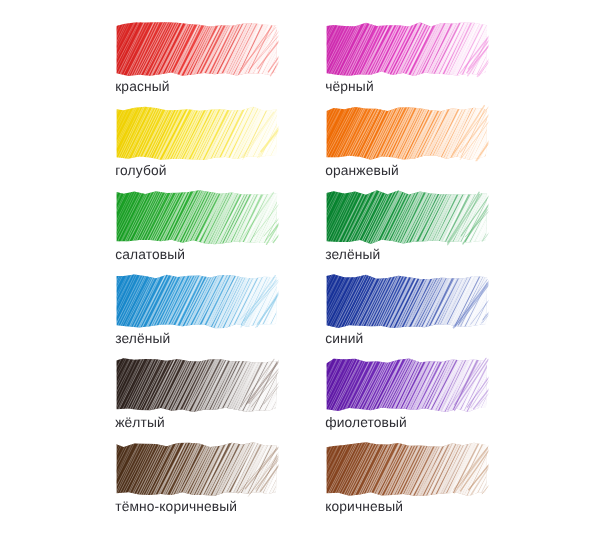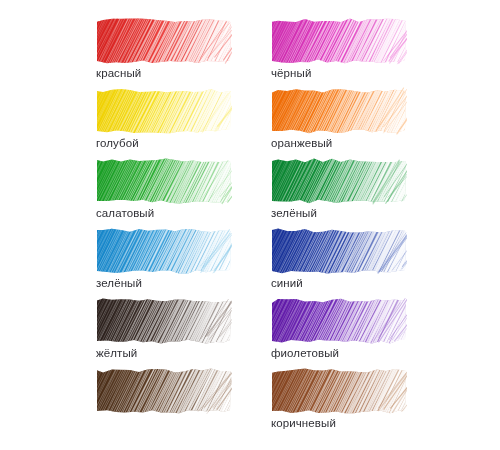--- a/index.html
+++ b/index.html
@@ -1810,20 +1810,21 @@
             <line x1="162.14" y1="50" x2="187.50" y2="-2" stroke="#ffffff" stroke-width="1.90" stroke-opacity="0.92" stroke-linecap="round"></line>
           </g>
           <line x1="118.61" y1="42.25" x2="145.35" y2="1.40" stroke="#99785f" stroke-width="0.88" stroke-opacity="0.41" stroke-linecap="round"></line>
           <line x1="109.43" y1="40.25" x2="137.20" y2="5.71" stroke="#99785f" stroke-width="1.11" stroke-opacity="0.45" stroke-linecap="round"></line>
           <line x1="118.06" y1="40.56" x2="146.18" y2="4.55" stroke="#99785f" stroke-width="0.77" stroke-opacity="0.40" stroke-linecap="round"></line>
           <line x1="113.31" y1="44.72" x2="145.08" y2="1.56" stroke="#99785f" stroke-width="0.67" stroke-opacity="0.43" stroke-linecap="round"></line>
           <line x1="122.14" y1="42.39" x2="149.28" y2="3.78" stroke="#99785f" stroke-width="1.17" stroke-opacity="0.52" stroke-linecap="round"></line>
           <line x1="103.35" y1="44.23" x2="135.24" y2="6.98" stroke="#99785f" stroke-width="0.78" stroke-opacity="0.43" stroke-linecap="round"></line>
           <line x1="111.88" y1="46.62" x2="139.72" y2="6.44" stroke="#99785f" stroke-width="0.61" stroke-opacity="0.31" stroke-linecap="round"></line>
         </svg>
+      <div class="swatch-label">тёмно-коричневый</div>
     </div>
 
     <div class="swatch-cell col-2 row-6">
       <svg class="swatch-scribble" viewBox="0 0 137 48" preserveAspectRatio="none">
           <defs>
             <linearGradient id="fade11" x1="0" y1="0" x2="1" y2="0">
               <stop offset="0" stop-color="#83421e" stop-opacity="1"></stop>
               <stop offset="0.45" stop-color="#96522a" stop-opacity="0.95"></stop>
               <stop offset="0.72" stop-color="#96522a" stop-opacity="0.7"></stop>
               <stop offset="1" stop-color="#bf8d67" stop-opacity="0.45"></stop>

